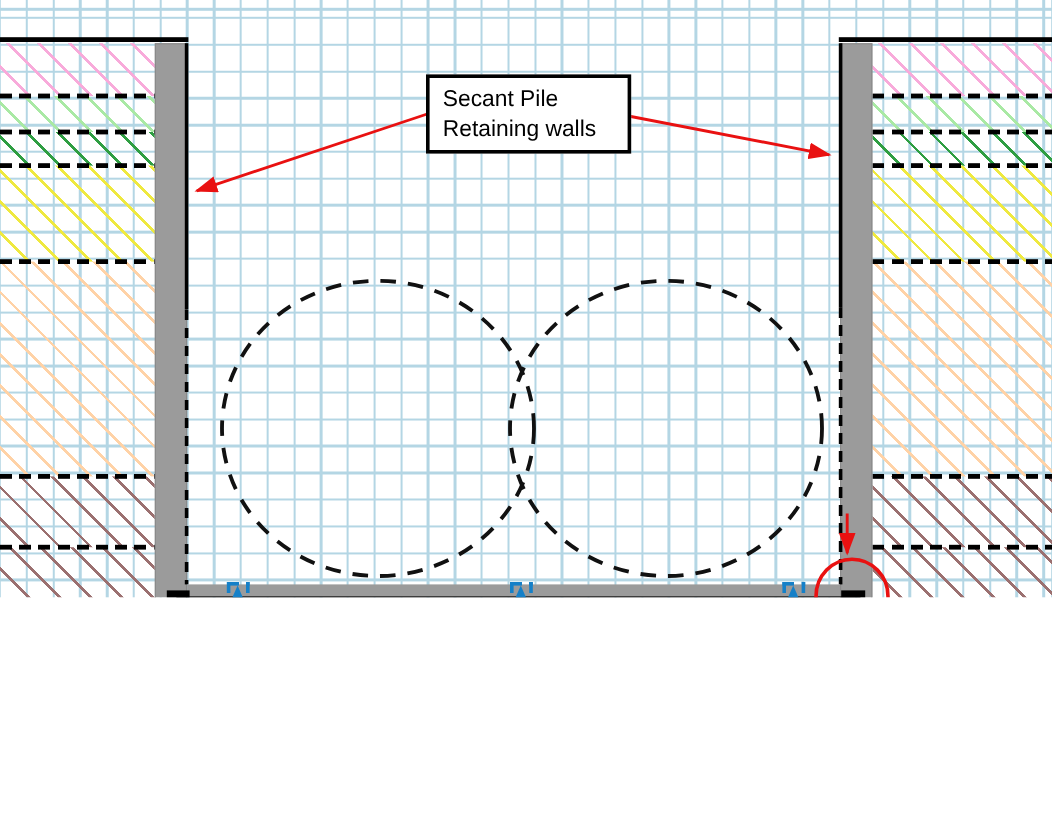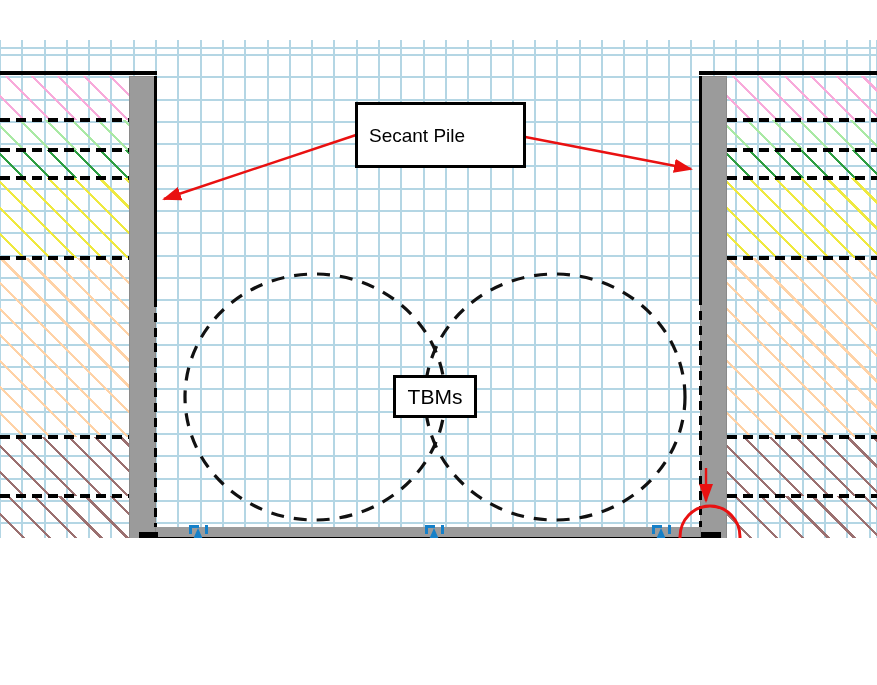--- a/index.html
+++ b/index.html
@@ -4,21 +4,20 @@
 <style>
   html,body{margin:0;padding:0;background:#fff;}
   #stage{
     position:relative;width:877px;height:498px;overflow:hidden;
     font-family:"Liberation Sans",sans-serif;color:#000;
     background-color:#fff;
     background-image:
       repeating-linear-gradient(90deg,#b4d6e4 0 2px,transparent 2px 22.3px),
       repeating-linear-gradient(180deg,#b4d6e4 0 2px,transparent 2px 22.3px);
     background-position:-1px 0,0 14px;
-    margin-top:40px;
   }
   .abs{position:absolute;}
   .strip{position:absolute;top:0;height:685px;}
   #soil-left{left:0;width:129px;}
   #soil-inner{left:156px;width:544px;}
   #soil-right{left:727px;width:150px;}
   .wall{position:absolute;top:36px;width:27px;height:649px;box-sizing:border-box;border:1px solid #8a8a8a;}
   #wall-left{left:129px;}
   #wall-right{left:700px;}
   .groundline{position:absolute;top:31px;height:4px;background:#000;}
@@ -163,17 +162,15 @@
     <ellipse cx="315" cy="357" rx="130" ry="123" fill="none" stroke="#111" stroke-width="3.2" stroke-dasharray="13 10"></ellipse>
     <ellipse cx="555" cy="357" rx="130" ry="123" fill="none" stroke="#111" stroke-width="3.2" stroke-dasharray="13 10"></ellipse>
     <line x1="356" y1="95" x2="164" y2="159" stroke-width="2.4" marker-end="url(#redarrow)" stroke="#e91111"></line>
     <line x1="515" y1="95" x2="691" y2="129" stroke-width="2.4" marker-end="url(#redarrow)" stroke="#e91111"></line>
     <line x1="706" y1="428" x2="706" y2="461" stroke-width="2.4" marker-end="url(#redarrow)" stroke="#e91111"></line>
     <ellipse cx="710" cy="497" rx="30" ry="31" fill="none" stroke-width="3" stroke="#e91111"></ellipse>
   </svg>
 
   <div class="label" id="label-secant">
     <span>Secant Pile</span>
-  </div>
-  <div class="label" id="label-tbms">
-    <span>TBMs</span>
+    <span>Retaining walls</span>
   </div>
 </div>
 
 </body></html>

